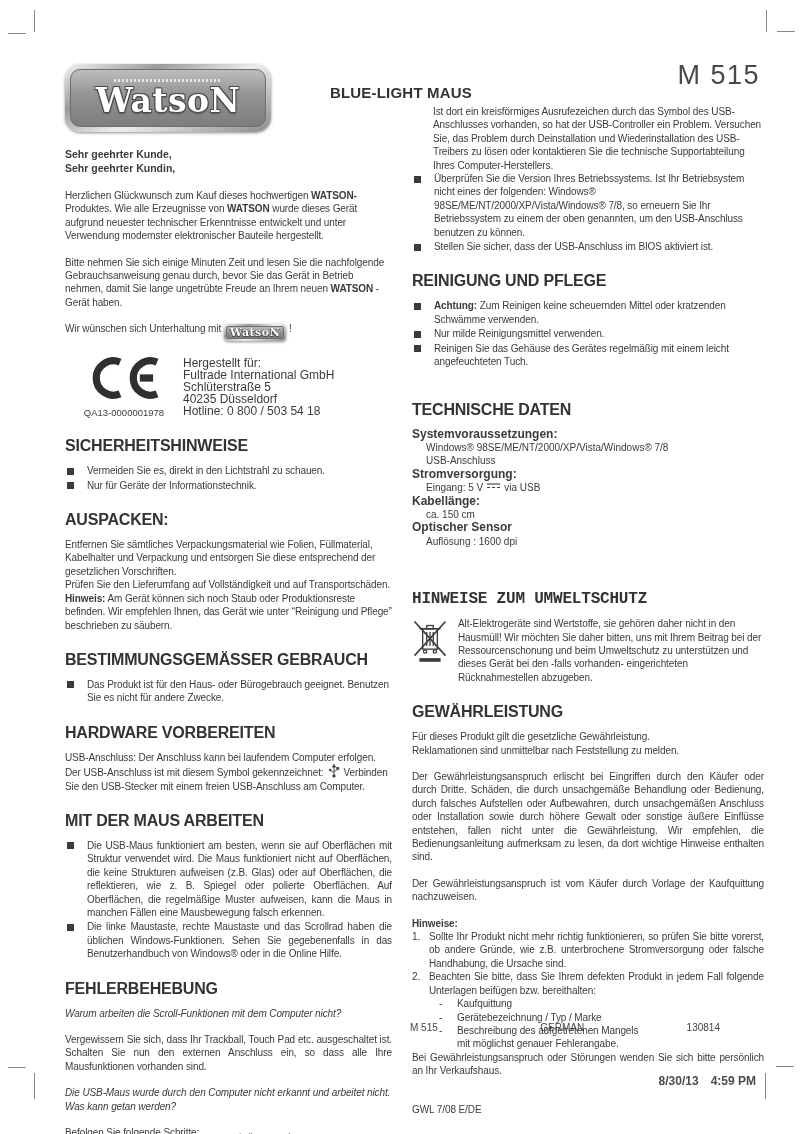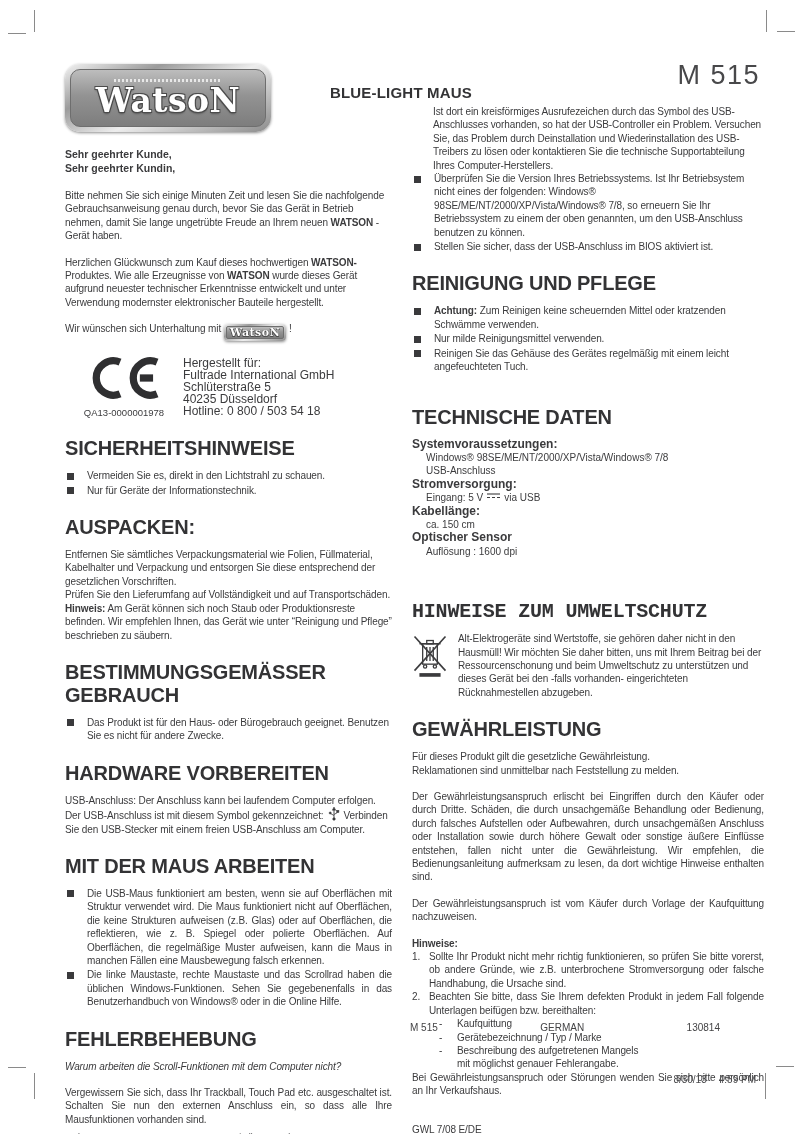--- a/index.html
+++ b/index.html
@@ -53,21 +53,21 @@
   p.txt{margin:0 0 13px;}
   .just{text-align:justify;}
   .b{font-weight:bold;}
   .i{font-style:italic;}
 
   .greeting{margin:15px 0 14px;}
   .greeting div{font-weight:bold;font-size:10.5px;line-height:14px;}
 
   .wish{margin:2px 0 14px;white-space:nowrap;}
 
-  h2{font-size:20px;font-weight:bold;color:#333335;letter-spacing:-0.2px;margin:19px 0 9px;}
+  h2{font-size:16px;font-weight:bold;color:#333335;letter-spacing:-0.2px;margin:19px 0 9px;}
 
   ul.sq{list-style:none;margin:0 0 13px;padding:0;}
   ul.sq li{position:relative;padding-left:22px;margin:0 0 1px;}
   ul.sq li::before{content:"";position:absolute;left:2px;top:3.5px;width:7px;height:7px;background:#3a3a3c;}
 
   
   .ce-block{display:flex;margin:6px 0 6px;}
   .ce-left{width:118px;text-align:center;}
   .ce-num{font-size:9.5px;letter-spacing:0;margin-top:2px;}
   .address{font-size:12px;line-height:12px;padding-top:2px;}
@@ -90,21 +90,21 @@
 
   .gwl{margin-top:25px;}
 
   
   .page-footer{position:absolute;left:410px;top:1022px;width:310px;display:flex;justify-content:space-between;
     font-size:10px;color:#434345;}
 
   
   .slug-left{position:absolute;left:45px;top:1132px;font-size:8.5px;color:#4a4a4c;letter-spacing:0;}
   .slug-left span{margin-right:14px;}
-  .slug-right{position:absolute;right:46px;top:1074px;font-size:10px;color:#4a4a4c;}
+  .slug-right{position:absolute;right:46px;top:1074px;font-size:12px;color:#4a4a4c;font-weight:bold;}
   .slug-right span{margin-left:12px;}
 
   .usb-icon{vertical-align:-2px;margin:0 4px;}
   .dc-icon{vertical-align:1px;margin:0 3px;}
 </style>
 </head>
 <body>
 
 <div class="page">
 
@@ -129,23 +129,23 @@
           <div class="badge-tinytext"></div>
           <div class="badge-word">WatsoN</div>
         </div>
       </div>
 
       <div class="greeting">
         <div>Sehr geehrter Kunde,</div>
         <div>Sehr geehrter Kundin,</div>
       </div>
 
+      <p class="txt"><span>Herzlichen Glückwunsch zum Kauf dieses hochwertigen </span><span class="b">WATSON-</span><span>Produktes. Wie alle Erzeugnisse von </span><span class="b">WATSON</span><span> wurde dieses Gerät aufgrund neuester technischer Erkenntnisse entwickelt und unter Verwendung modernster elektronischer Bauteile hergestellt.</span></p>
+
       <p class="txt"><span>Bitte nehmen Sie sich einige Minuten Zeit und lesen Sie die nachfolgende Gebrauchsanweisung genau durch, bevor Sie das Gerät in Betrieb nehmen, damit Sie lange ungetrübte Freude an Ihrem neuen </span><span class="b">WATSON</span><span> - Gerät haben.</span></p>
-
-      <p class="txt"><span>Herzlichen Glückwunsch zum Kauf dieses hochwertigen </span><span class="b">WATSON-</span><span>Produktes. Wie alle Erzeugnisse von </span><span class="b">WATSON</span><span> wurde dieses Gerät aufgrund neuester technischer Erkenntnisse entwickelt und unter Verwendung modernster elektronischer Bauteile hergestellt.</span></p>
 
       <div class="txt wish"><span>Wir wünschen sich Unterhaltung mit</span><span class="badge sm">
             <span class="badge-inner">
               <span class="badge-word">WatsoN</span>
             </span>
           </span><span>!</span></div>
 
       <div class="ce-block">
         <div class="ce-left">
           <svg width="74" height="46" viewBox="0 0 112 66">

